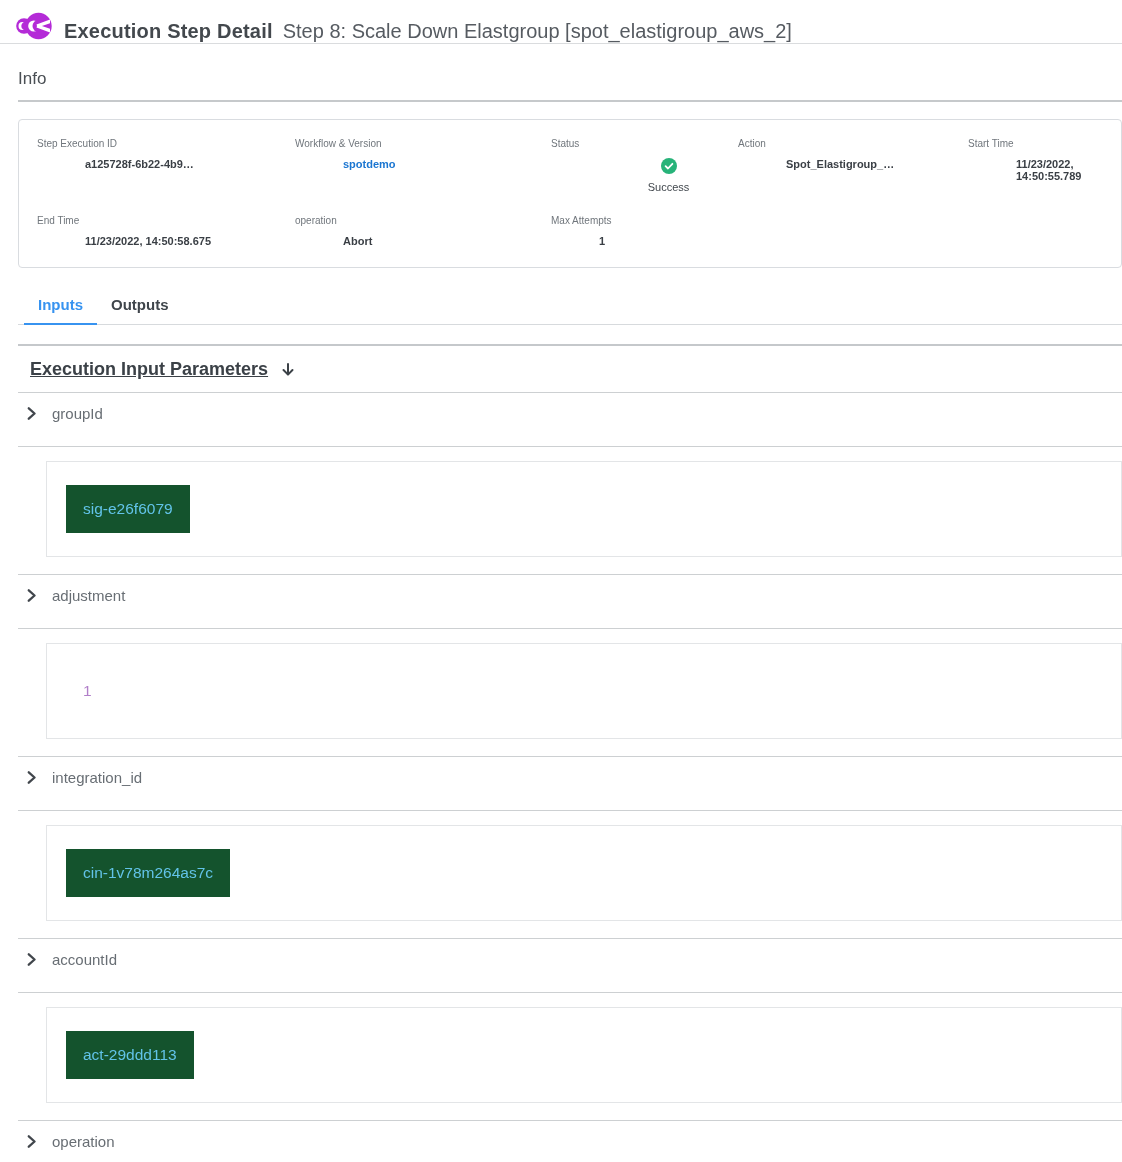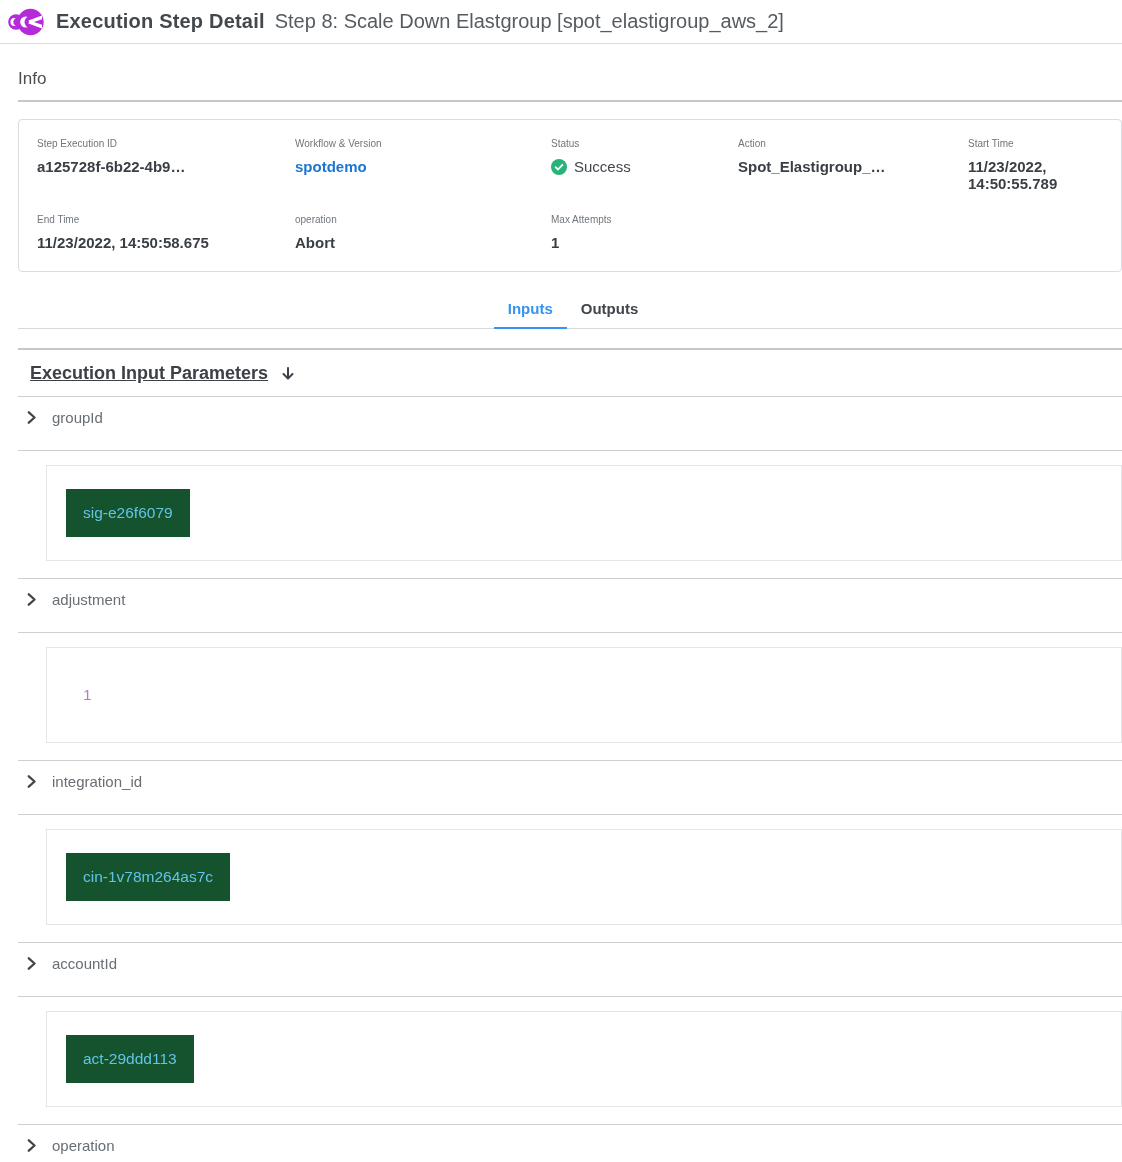--- a/index.html
+++ b/index.html
@@ -1,44 +1,44 @@
 <!DOCTYPE html>
 <html><head>
 <meta charset="utf-8">
 <style>
   * { margin:0; padding:0; box-sizing:border-box; }
   html,body { width:1122px; height:1162px; overflow:hidden; background:#ffffff;
     font-family:"Liberation Sans","DejaVu Sans",sans-serif; }
 
   
-  .app-header { height:44px; display:flex; align-items:center; padding-left:8px;
+  .app-header { height:44px; display:flex; align-items:flex-end; padding-left:16px;
     border-bottom:1px solid #dadcde; }
   .logo { width:36px; height:34px; flex:0 0 auto; }
   .titles { margin-left:12px; display:flex; align-items:baseline; gap:10px; }
   .page-title { font-size:20px; font-weight:700; color:#43484d; letter-spacing:.2px; }
   .page-subtitle { font-size:20px; font-weight:400; color:#565b61; }
 
   .content { margin-left:18px; width:1104px; }
 
   
   .info-title { font-size:17px; color:#4a4f54; padding:25px 0 11px 0;
     border-bottom:2px solid #c6c9cb; }
   .info-card { margin-top:17px; border:1px solid #d9dce0; border-radius:4px;
     background:#fff; padding:18px 0 20px 18px; }
   .info-grid { display:grid; grid-template-columns:258px 256px 187px 230px 1fr;
     row-gap:22px; }
   .info-field .f-label { font-size:10px; color:#70767c; margin-bottom:9px; }
-  .info-field .f-value { font-size:15px; font-weight:600; color:#3a3f45; }
+  .info-field .f-value { font-size:11px; font-weight:600; color:#3a3f45;margin-left:48px; }
   .info-field .f-value.link { color:#1b76d1; cursor:pointer; }
   .info-field .f-value.status { font-weight:400; color:#41474d; display:flex;
-    align-items:center; gap:7px; }
+    align-items:center; gap:7px;flex-direction:column; }
   .status-icon { width:16px; height:16px; flex:0 0 auto; }
 
   
-  .tab-bar { margin-top:22px; display:flex; border-bottom:1px solid #d7dadd; padding-left:6px;justify-content:center; }
+  .tab-bar { margin-top:22px; display:flex; border-bottom:1px solid #d7dadd; padding-left:6px; }
   .tab { font-size:15px; font-weight:600; color:#3f454b; padding:6px 14px 10px;
     cursor:pointer; border-bottom:2px solid transparent; margin-bottom:-1px; }
   .tab.active { color:#3793f0; border-bottom-color:#3793f0; }
 
   .thick-rule { margin-top:19px; height:2px; background:#c5c8cb; }
 
   
   .eip-row { display:flex; align-items:center; gap:12px; padding:13px 0 12px 12px; }
   .eip-title { font-size:18px; font-weight:700; color:#3b4147;text-decoration:underline; }
   .down-arrow { width:16px; height:16px; }

